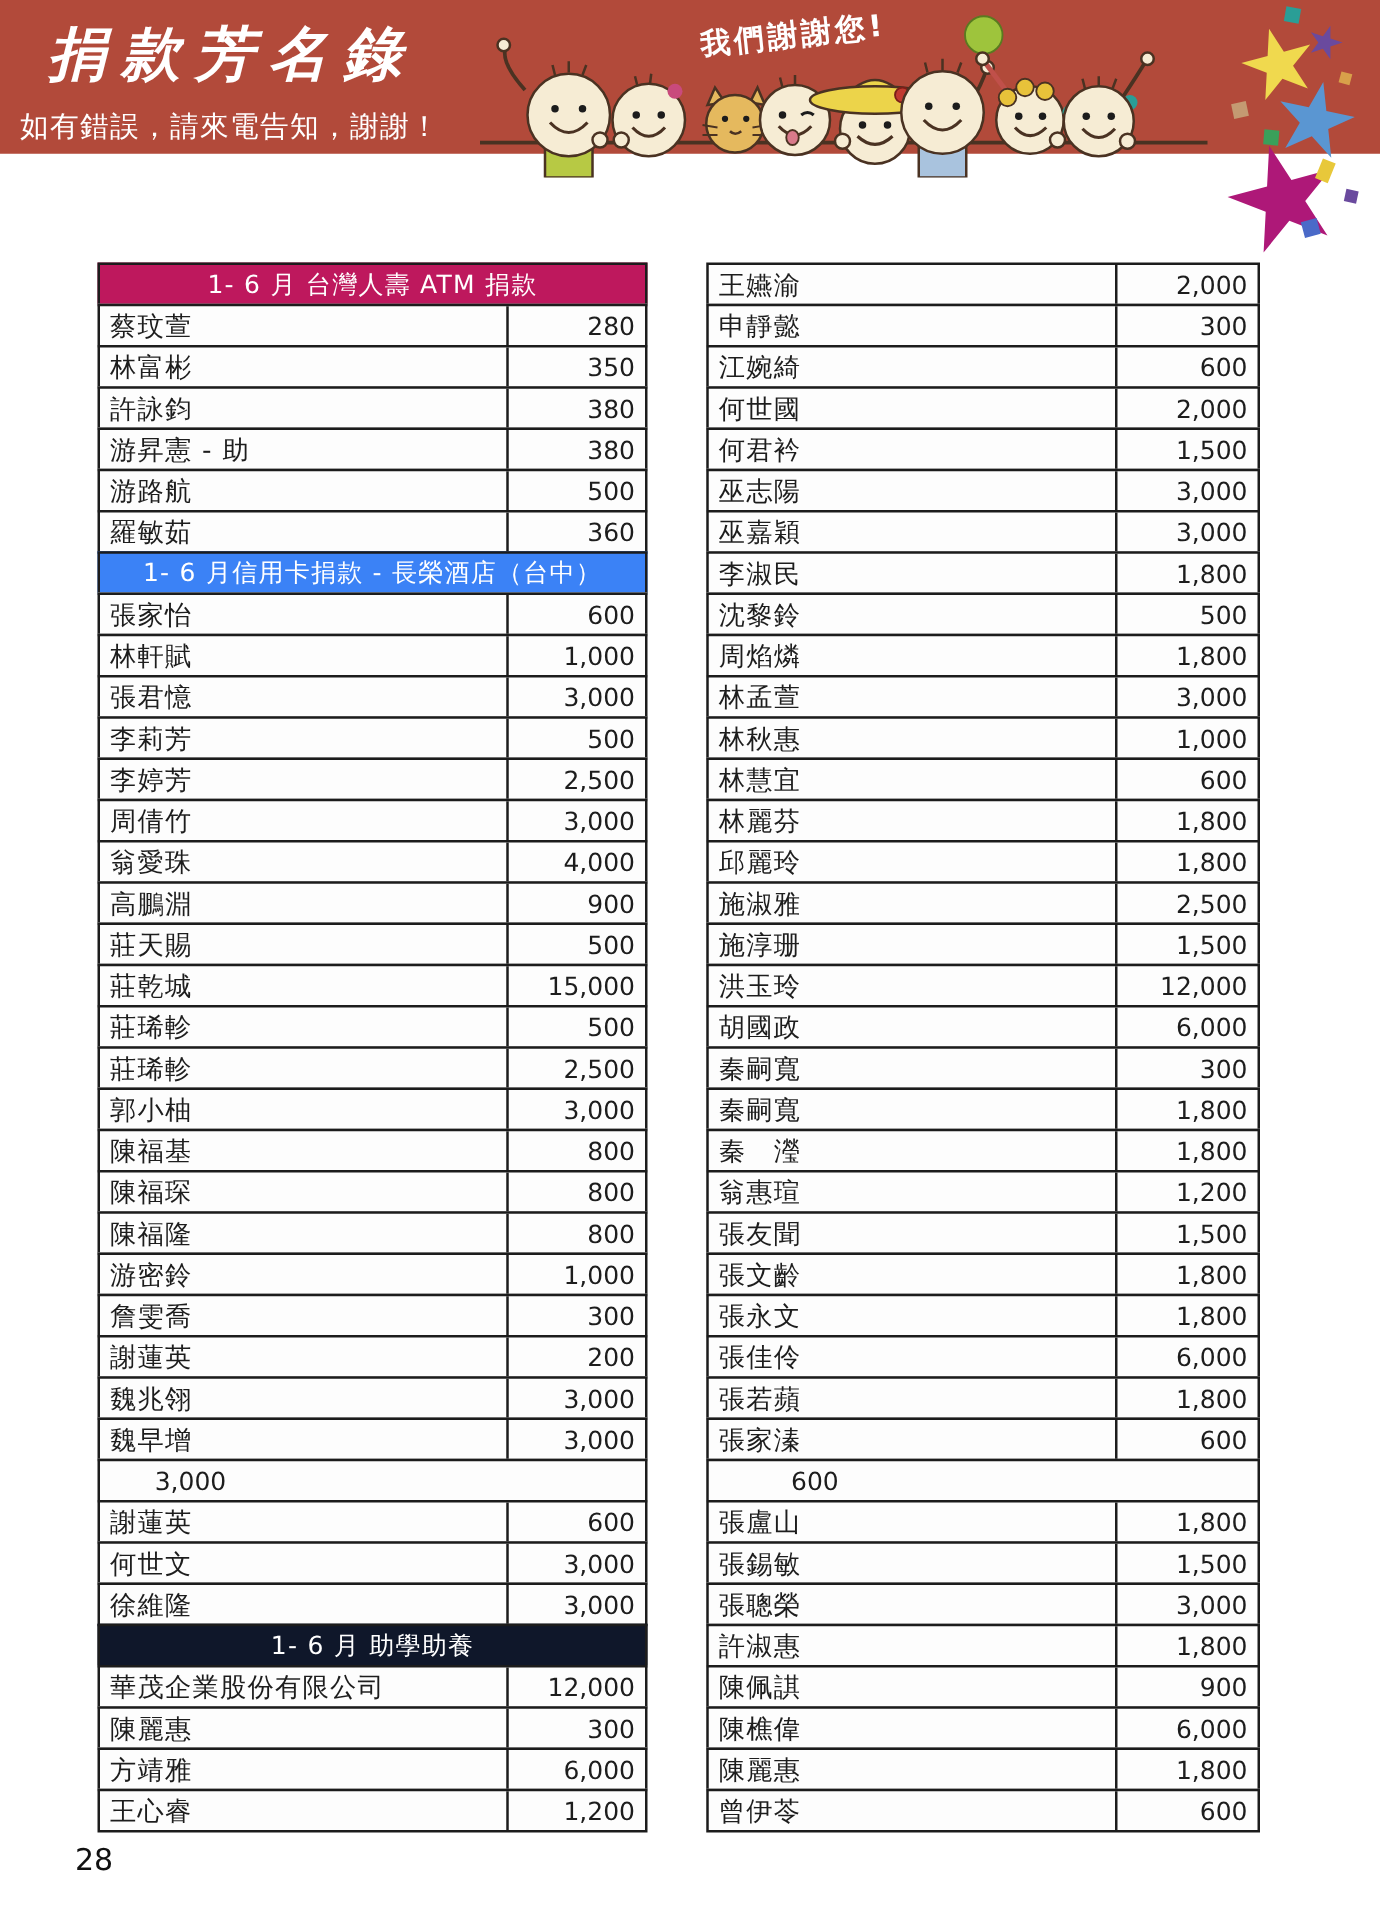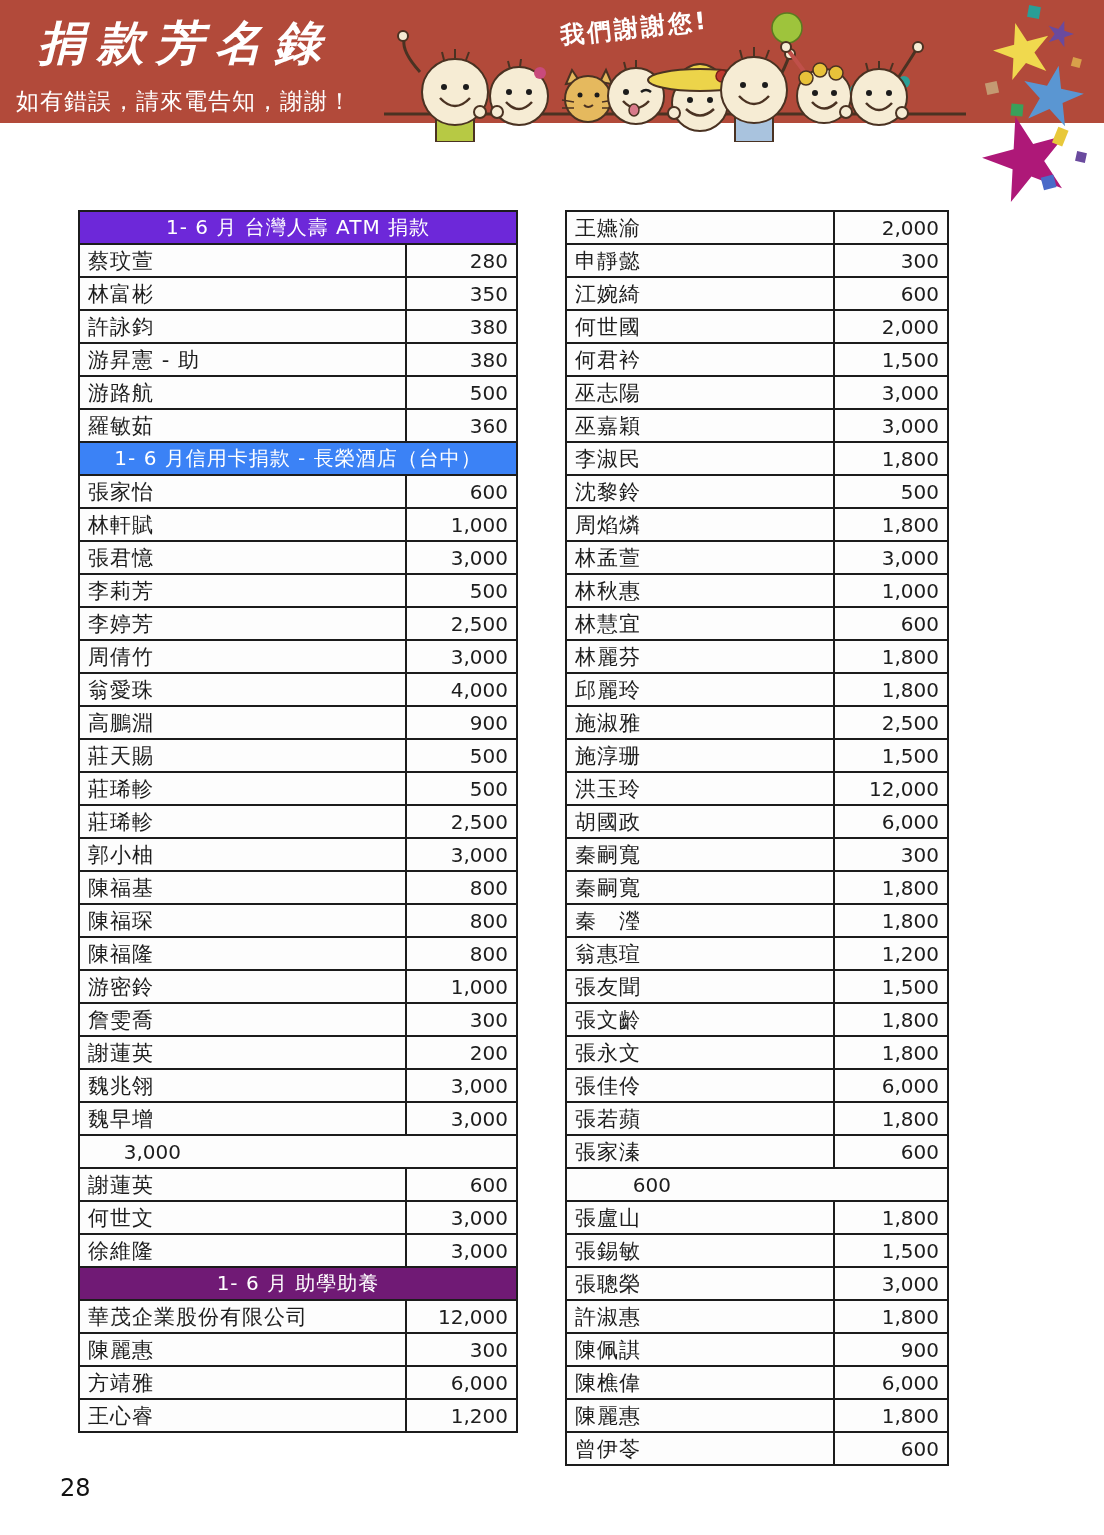--- a/index.html
+++ b/index.html
@@ -21,21 +21,21 @@
   .thanks-note{
     position:absolute;left:560px;top:12px;color:#ffffff;
     font-size:24px;font-weight:bold;letter-spacing:3px;
     transform:rotate(-6deg);white-space:nowrap;
   }
   .children-svg{position:absolute;left:378px;top:0;width:592px;height:142px;}
   .stars-svg{position:absolute;left:960px;top:0;width:144px;height:224px;}
   
   .donor-table{position:absolute;top:210px;background:#ffffff;}
   #left-table{left:78px;width:440px;}
-  #right-table{left:565px;width:384px;}
+  #right-table{left:565px;width:443px;}
   .t-row,.section-header{
     box-sizing:border-box;height:35px;margin-top:-2px;
     border:2px solid #1c1c1c;display:flex;align-items:stretch;background:#fdfdfd;
   }
   .donor-table > :first-child{margin-top:0;}
   .section-header{
     color:#ffffff;font-size:20px;letter-spacing:1px;
     align-items:center;justify-content:center;
   }
   .cell-name{
@@ -171,21 +171,21 @@
   <rect x="26" y="82" width="12" height="12" fill="#c49a72" transform="rotate(-12 32 88)"></rect>
   <rect x="51" y="104" width="12" height="12" fill="#3aa05a" transform="rotate(5 57 110)"></rect>
   <use href="#star5" transform="translate(92 97) rotate(12) scale(32)" fill="#5a96d2"></use>
   <use href="#star5" transform="translate(67 160) rotate(-15) scale(45)" fill="#ae1878"></use>
   <rect x="95" y="128" width="11" height="17" fill="#e8c83a" transform="rotate(22 100 136)"></rect>
   <rect x="116" y="152" width="10" height="10" fill="#6a4a9e" transform="rotate(12 121 157)"></rect>
   <rect x="82" y="176" width="13" height="13" fill="#4a6ac8" transform="rotate(-15 88 182)"></rect>
 </svg>
 
 <div id="left-table" class="donor-table">
-    <div class="section-header" style="background: #6d28d9;">1- 6 月 台灣人壽 ATM 捐款</div>
+    <div class="section-header" style="background: #be185d;">1- 6 月 台灣人壽 ATM 捐款</div>
     <div class="t-row">
       <div class="cell-name">蔡玟萱</div>
       <div class="cell-amount">280</div>
     </div>
     <div class="t-row">
       <div class="cell-name">林富彬</div>
       <div class="cell-amount">350</div>
     </div>
     <div class="t-row">
       <div class="cell-name">許詠鈞</div>
@@ -234,20 +234,24 @@
     </div>
     <div class="t-row">
       <div class="cell-name">高鵬淵</div>
       <div class="cell-amount">900</div>
     </div>
     <div class="t-row">
       <div class="cell-name">莊天賜</div>
       <div class="cell-amount">500</div>
     </div>
     <div class="t-row">
+      <div class="cell-name">莊乾城</div>
+      <div class="cell-amount">15,000</div>
+    </div>
+    <div class="t-row">
       <div class="cell-name">莊琋軫</div>
       <div class="cell-amount">500</div>
     </div>
     <div class="t-row">
       <div class="cell-name">莊琋軫</div>
       <div class="cell-amount">2,500</div>
     </div>
     <div class="t-row">
       <div class="cell-name">郭小柚</div>
       <div class="cell-amount">3,000</div>
@@ -292,21 +296,21 @@
       <div class="cell-amount">600</div>
     </div>
     <div class="t-row">
       <div class="cell-name">何世文</div>
       <div class="cell-amount">3,000</div>
     </div>
     <div class="t-row">
       <div class="cell-name">徐維隆</div>
       <div class="cell-amount">3,000</div>
     </div>
-    <div class="section-header" style="background: #701a75;">1- 6 月 助學助養</div>
+    <div class="section-header" style="background: #0f172a;">1- 6 月 助學助養</div>
     <div class="t-row">
       <div class="cell-name">華茂企業股份有限公司</div>
       <div class="cell-amount">12,000</div>
     </div>
     <div class="t-row">
       <div class="cell-name">陳麗惠</div>
       <div class="cell-amount">300</div>
     </div>
     <div class="t-row">
       <div class="cell-name">方靖雅</div>

